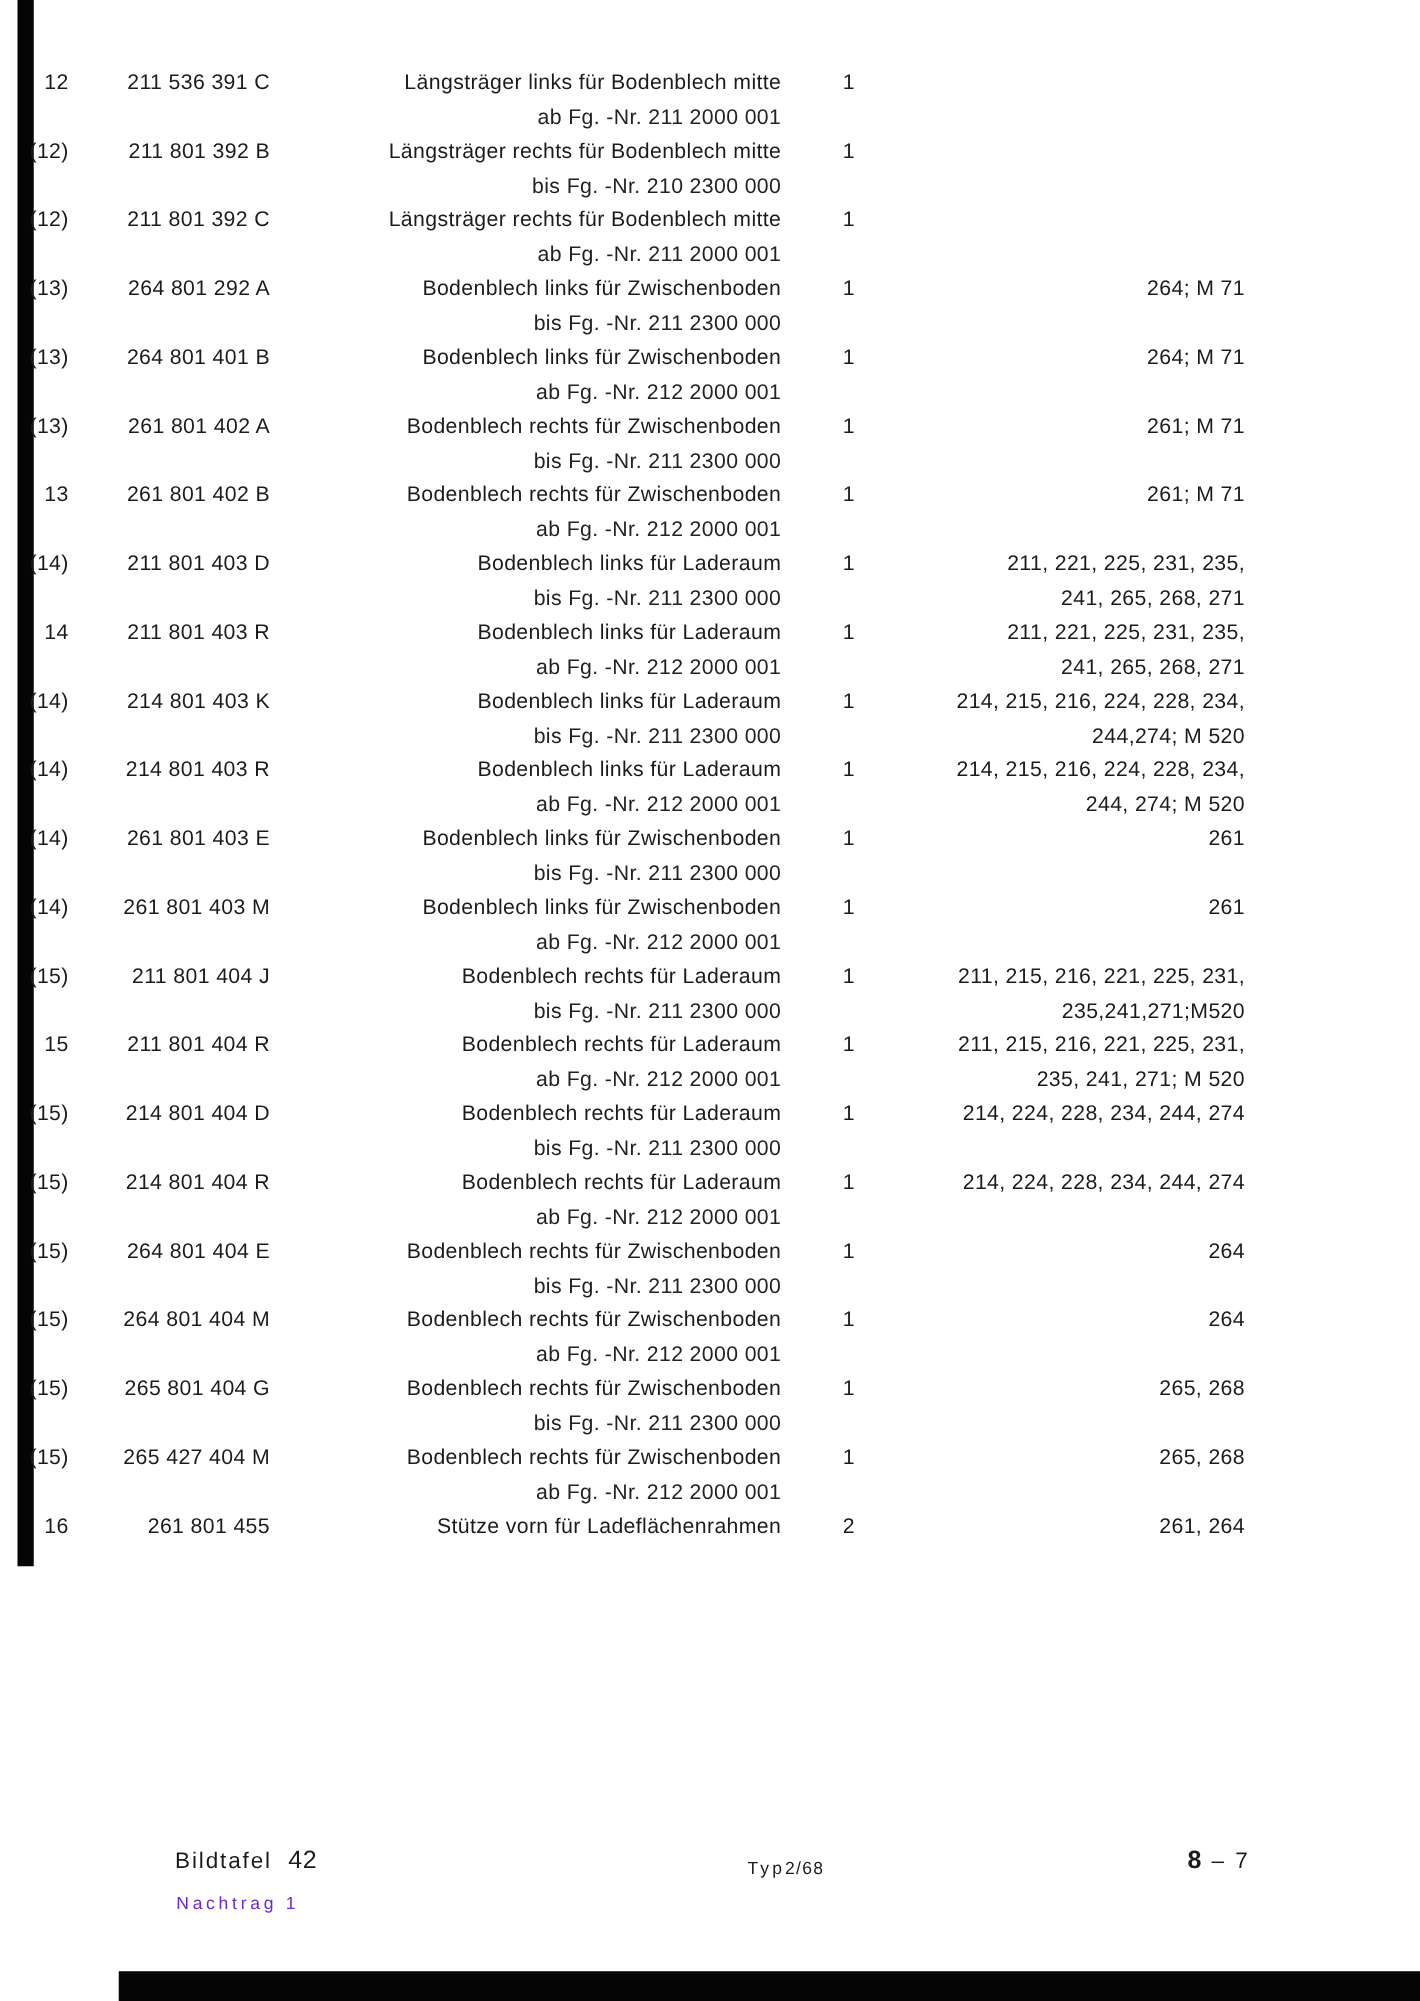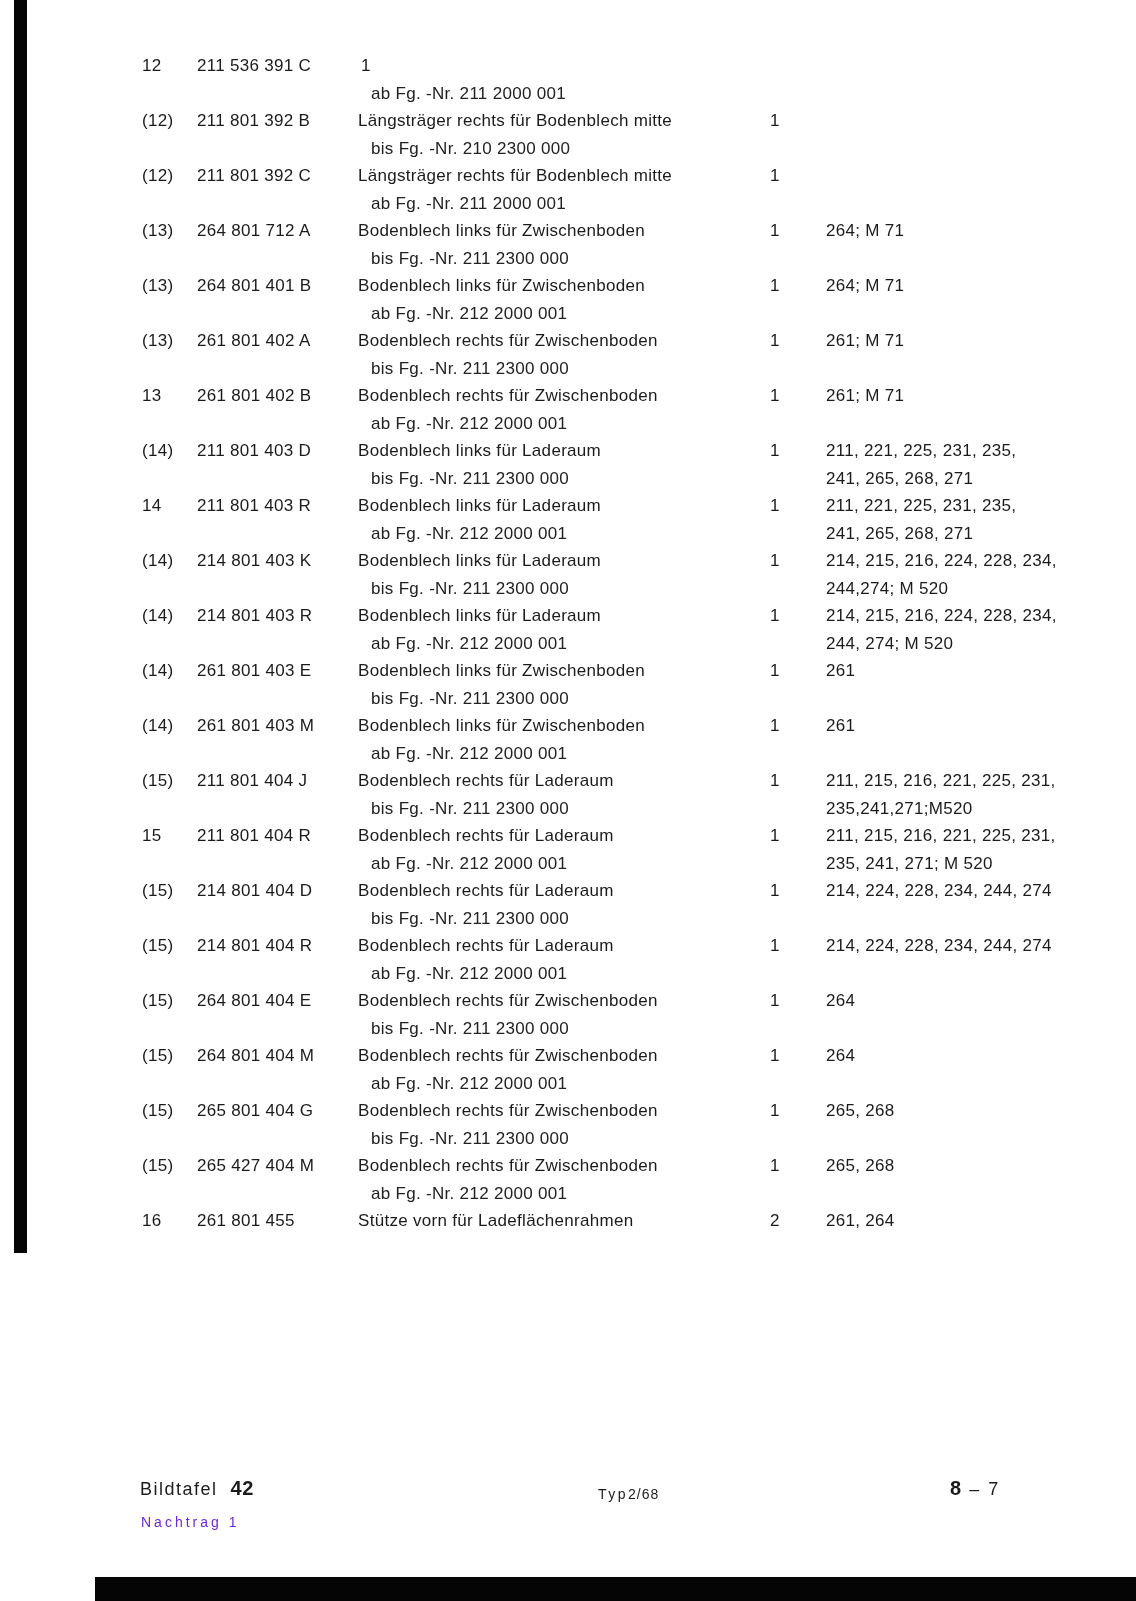--- a/index.html
+++ b/index.html
@@ -12,56 +12,57 @@
   
   .left-bar  { position:absolute; left:14px; top:0; width:13px; height:1253px; background:#050505; }
   .bottom-bar{ position:absolute; left:95px; top:1577px; width:1041px; height:24px; background:#050505; }
 
   
   .parts-table { position:absolute; left:0; top:52px; width:1136px; }
   .trow { }
   .tline {
     display:grid;
     grid-template-columns:55px 161px 409px 59px 312px;
-    padding-left:142px;
     height:27.5px; line-height:27.5px;
     font-size:17px; letter-spacing:0.3px;
     white-space:nowrap;
     font-weight:400;
+    text-align:right;
   }
   .tline .cell { overflow:visible; }
   .tline.subline .desc { padding-left:13px; color:#222; }
   .pos  { }
   .part { }
   .desc { }
   .qty  { padding-left:3px; }
   .models { }
 
   
   .f-plate { position:absolute; left:140px; top:1477px; font-size:18px; letter-spacing:1.5px; }
-  .f-plate .bold { font-weight:bold; font-size:20px; margin-left:13px; letter-spacing:0.5px;margin-top:37px; }
+  .f-plate .bold { font-weight:normal; font-size:20px; margin-left:13px; letter-spacing:0.5px;margin-top:37px; }
   .f-type  { position:absolute; left:598px; top:1486px; font-size:14px; letter-spacing:2.5px; }
   .f-type .val { margin-left:0; letter-spacing:1px;text-align:right; }
   .f-page  { position:absolute; left:950px; top:1477px; font-size:18px; letter-spacing:2px; }
   .f-page .bold { font-weight:bold; font-size:20px; margin-right:6px; }
   .f-supp  { position:absolute; left:141px; top:1514px; font-size:14px; color:#6d28d9; letter-spacing:3px; }
 </style>
 </head>
 <body>
 
 <div class="page">
 
   <div class="left-bar"></div>
   <div class="bottom-bar"></div>
 
   <div class="parts-table">
     <div class="trow">
       <div class="tline mainline">
         <span class="cell pos">12</span>
         <span class="cell part">211 536 391 C</span>
+        <span class="cell desc">Längsträger links für Bodenblech mitte</span>
         <span class="cell qty">1</span>
         <span class="cell models"></span>
       </div>
       <div class="tline subline">
         <span class="cell pos"></span>
         <span class="cell part"></span>
         <span class="cell desc">ab Fg. -Nr.  211 2000 001</span>
         <span class="cell qty"></span>
         <span class="cell models"></span>
       </div>
@@ -97,21 +98,21 @@
         <span class="cell part"></span>
         <span class="cell desc">ab Fg. -Nr.  211 2000 001</span>
         <span class="cell qty"></span>
         <span class="cell models"></span>
       </div>
     </div>
 
     <div class="trow">
       <div class="tline mainline">
         <span class="cell pos">(13)</span>
-        <span class="cell part">264 801 712 A</span>
+        <span class="cell part">264 801 292 A</span>
         <span class="cell desc">Bodenblech links für Zwischenboden</span>
         <span class="cell qty">1</span>
         <span class="cell models">264; M 71</span>
       </div>
       <div class="tline subline">
         <span class="cell pos"></span>
         <span class="cell part"></span>
         <span class="cell desc">bis Fg. -Nr.  211 2300 000</span>
         <span class="cell qty"></span>
         <span class="cell models"></span>

